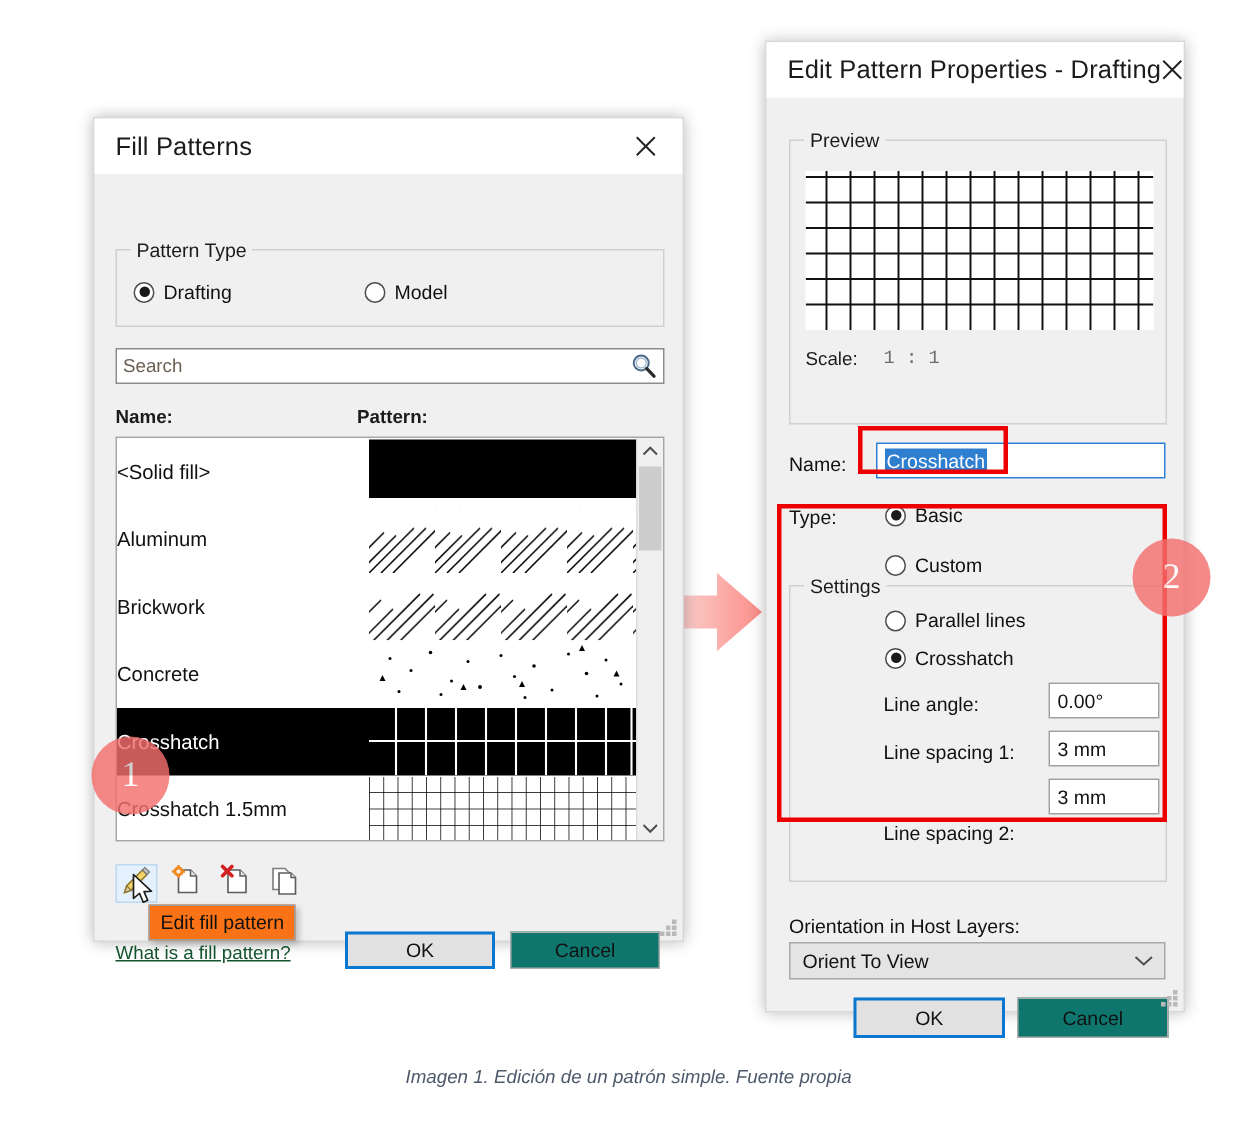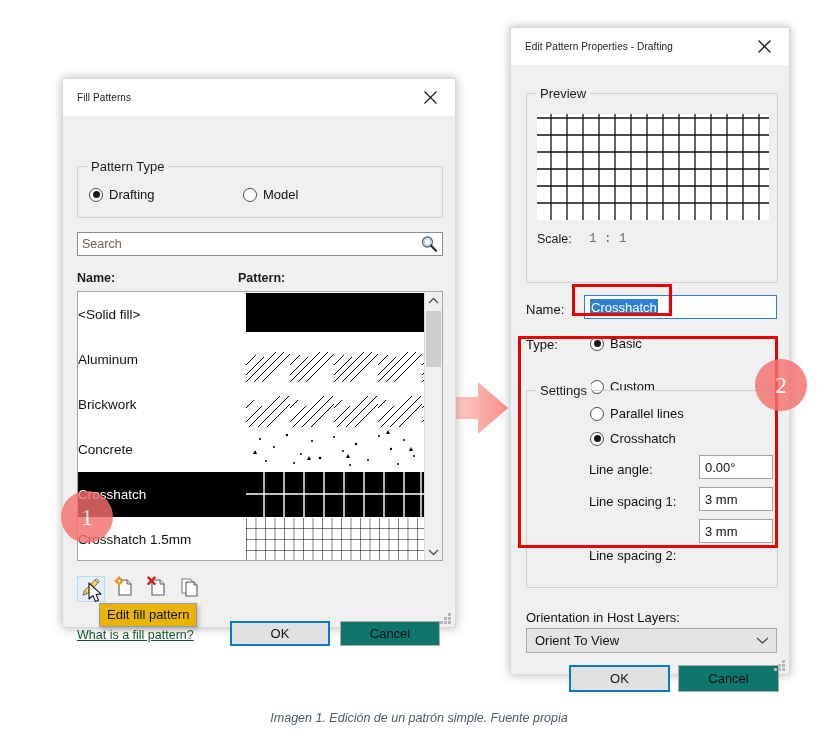--- a/index.html
+++ b/index.html
@@ -31,21 +31,21 @@
   .dlg-titlebar {
     background: #ffffff;
     height: 37px;
     display: flex;
     align-items: center;
     justify-content: space-between;
     padding: 0 12px 0 14px;
     box-sizing: border-box;
   }
   .dlg-title {
-    font-size: 10px;
+    font-size: 17px;
     color: #1b1b1b;
     letter-spacing: 0.1px;
     white-space: nowrap;
   }
   .dlg-close {
     width: 26px; height: 26px;
     display: flex; align-items: center; justify-content: center;
     color: #222;
     cursor: default;
   }
@@ -242,21 +242,21 @@
     display: flex; align-items: center; justify-content: center;
   }
   .toolbtn.hovered {
     background: #e4f0fb;
     border: 1px solid #bcd9f2;
     box-sizing: border-box;
   }
 
   .tooltip {
     position: absolute;
-    background: #eab308;
+    background: #f97316;
     border: 1px solid #9d9d9d;
     box-shadow: 2px 2px 4px rgba(0,0,0,0.22);
     font-size: 13px;
     color: #111;
     padding: 3px 7px 4px 7px;
     white-space: nowrap;
   }
 
   .helplink {
     position: absolute;
@@ -662,21 +662,21 @@
       <span class="field-label" style="left:15px; top:237px;">Name:</span>
       <div class="textbox focused" style="left:73px; top:230px; width:193px; height:24px;">
         <span class="sel-text">Crosshatch</span>
       </div>
 
       <span class="field-label" style="left:15px; top:272px;">Type:</span>
       <div class="radio checked" style="left:79px; top:271px;">
         <span class="dot"></span>
         <span>Basic</span>
       </div>
-      <div class="radio" style="left:79px; top:314px;align-items:flex-end;">
+      <div class="radio" style="left:79px; top:304px;align-items:flex-end;">
         <span class="dot"></span>
         <span>Custom</span>
       </div>
 
       <div class="groupbox" style="left:15px; top:325px; width:252px; height:198px;">
         <span class="gb-legend">Settings</span>
       </div>
 
       <div class="radio" style="left:79px; top:341px;">
         <span class="dot"></span>

